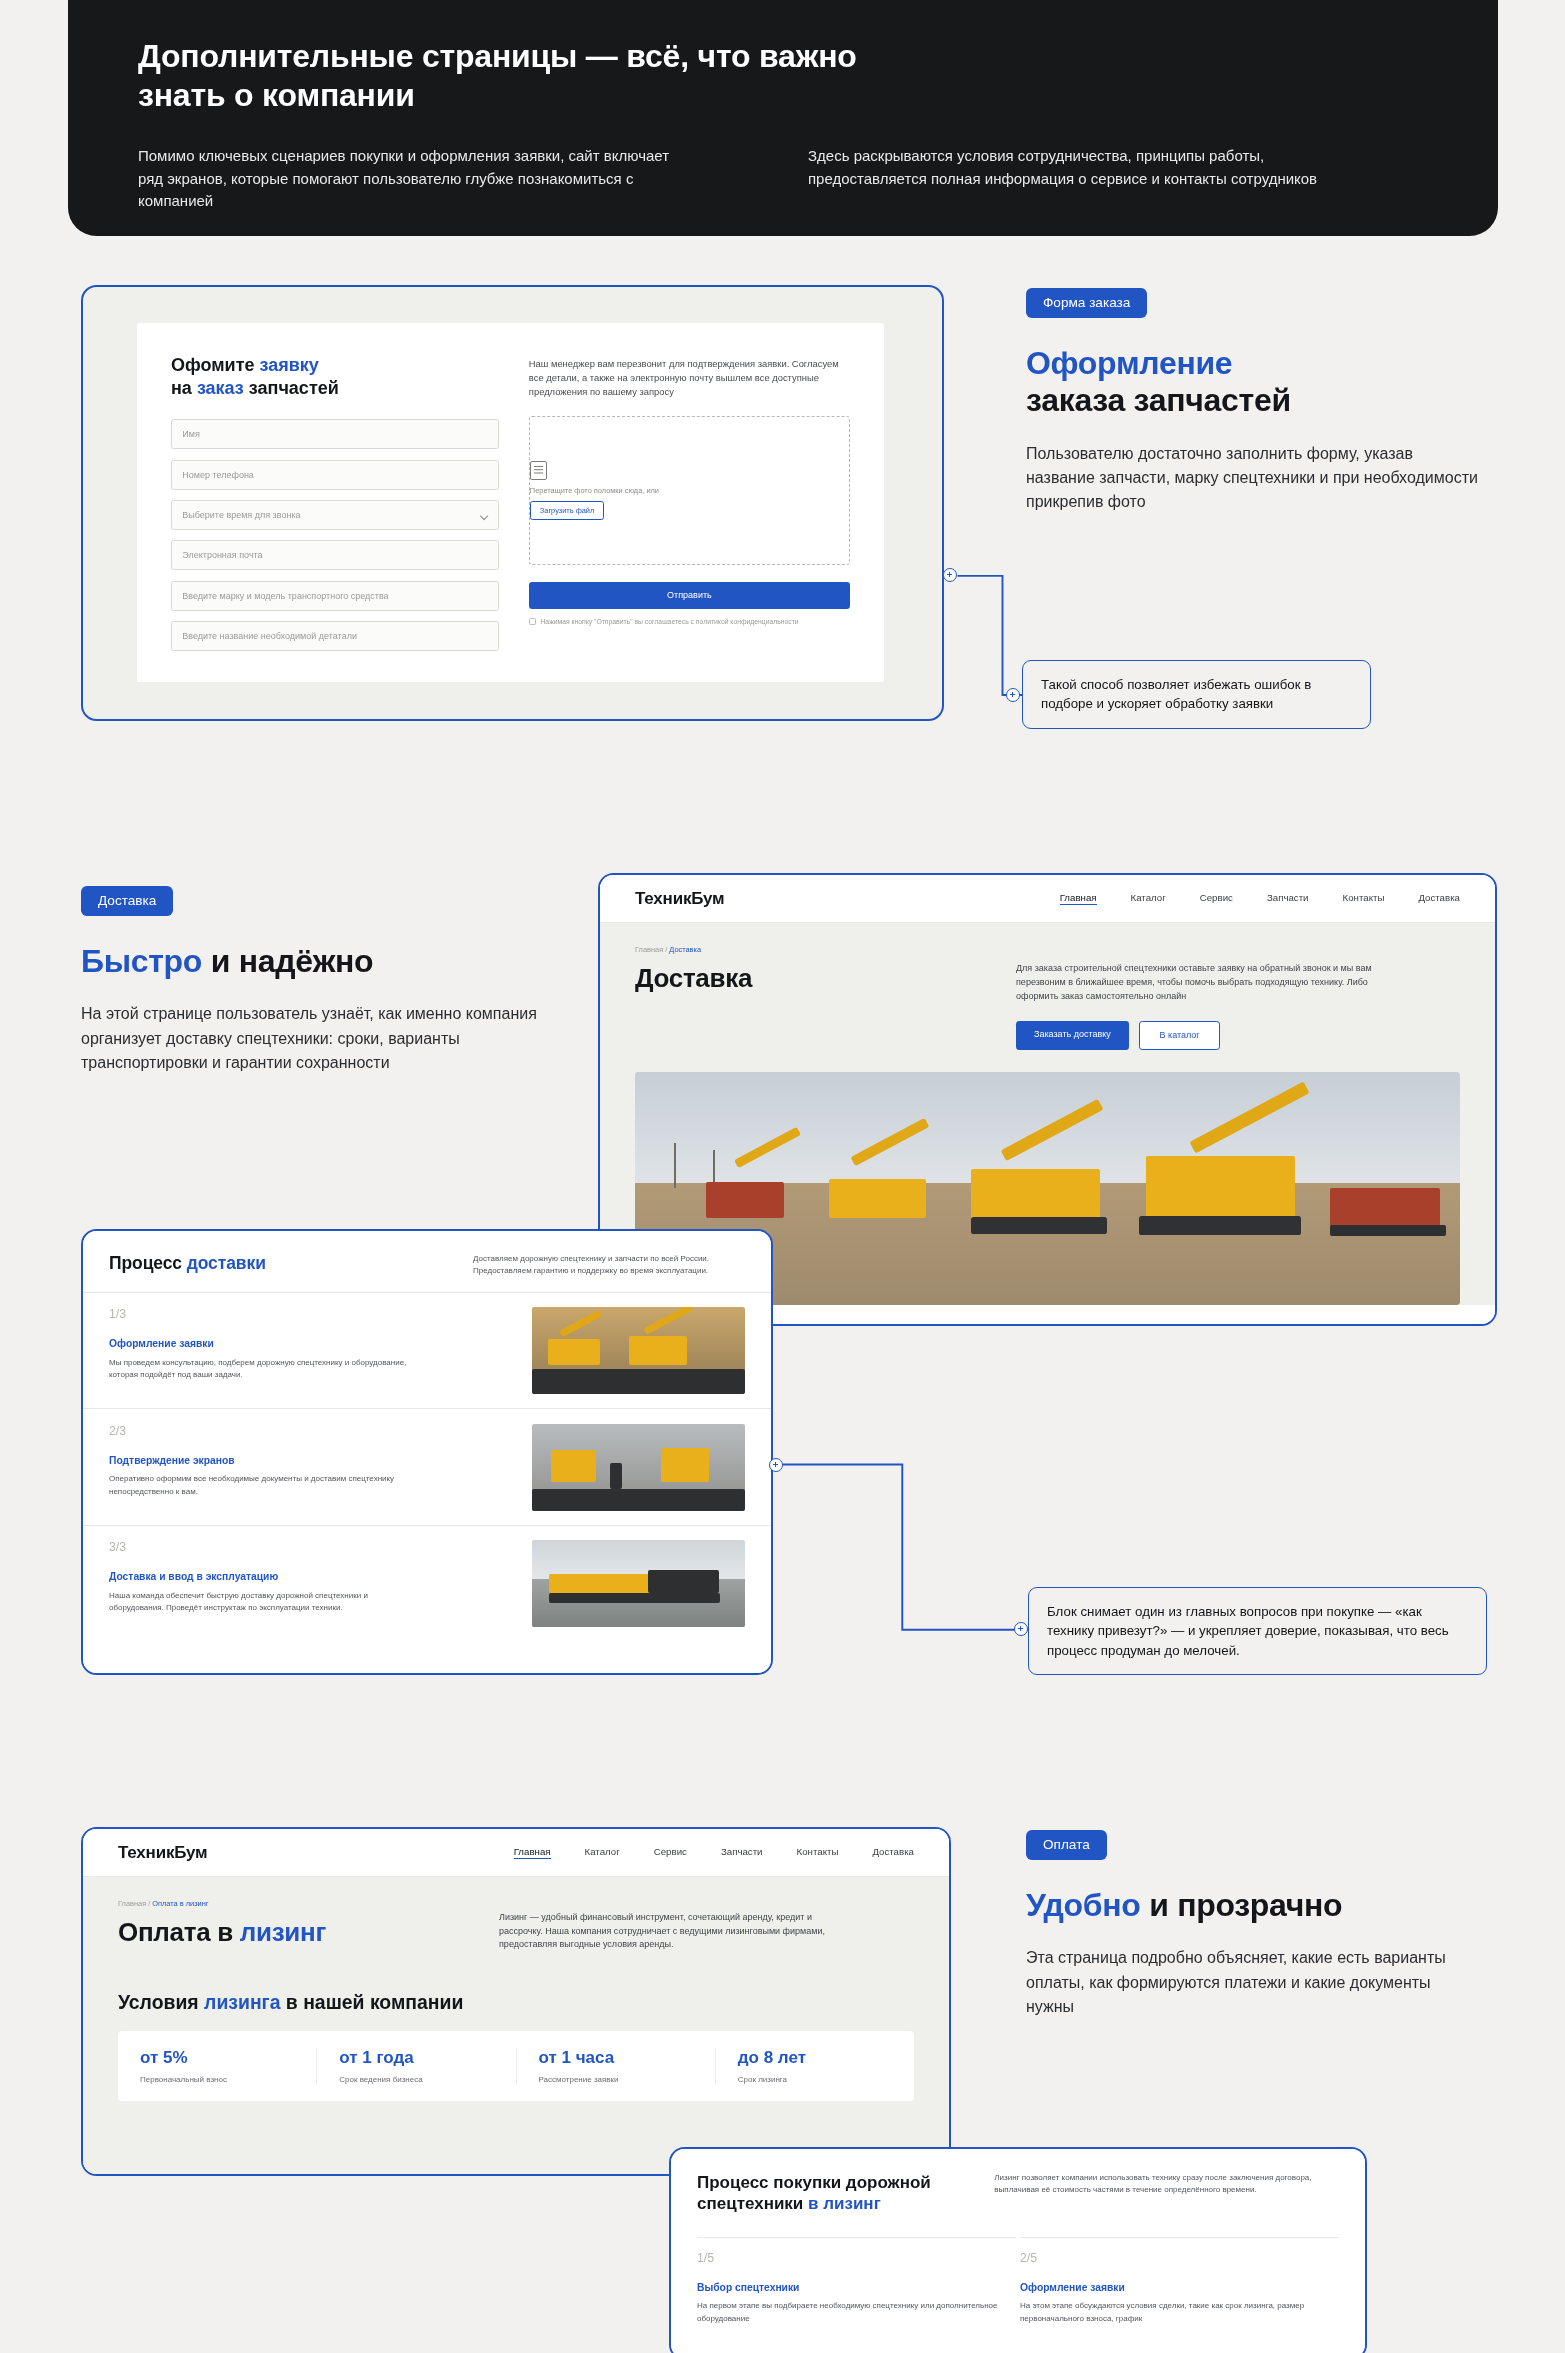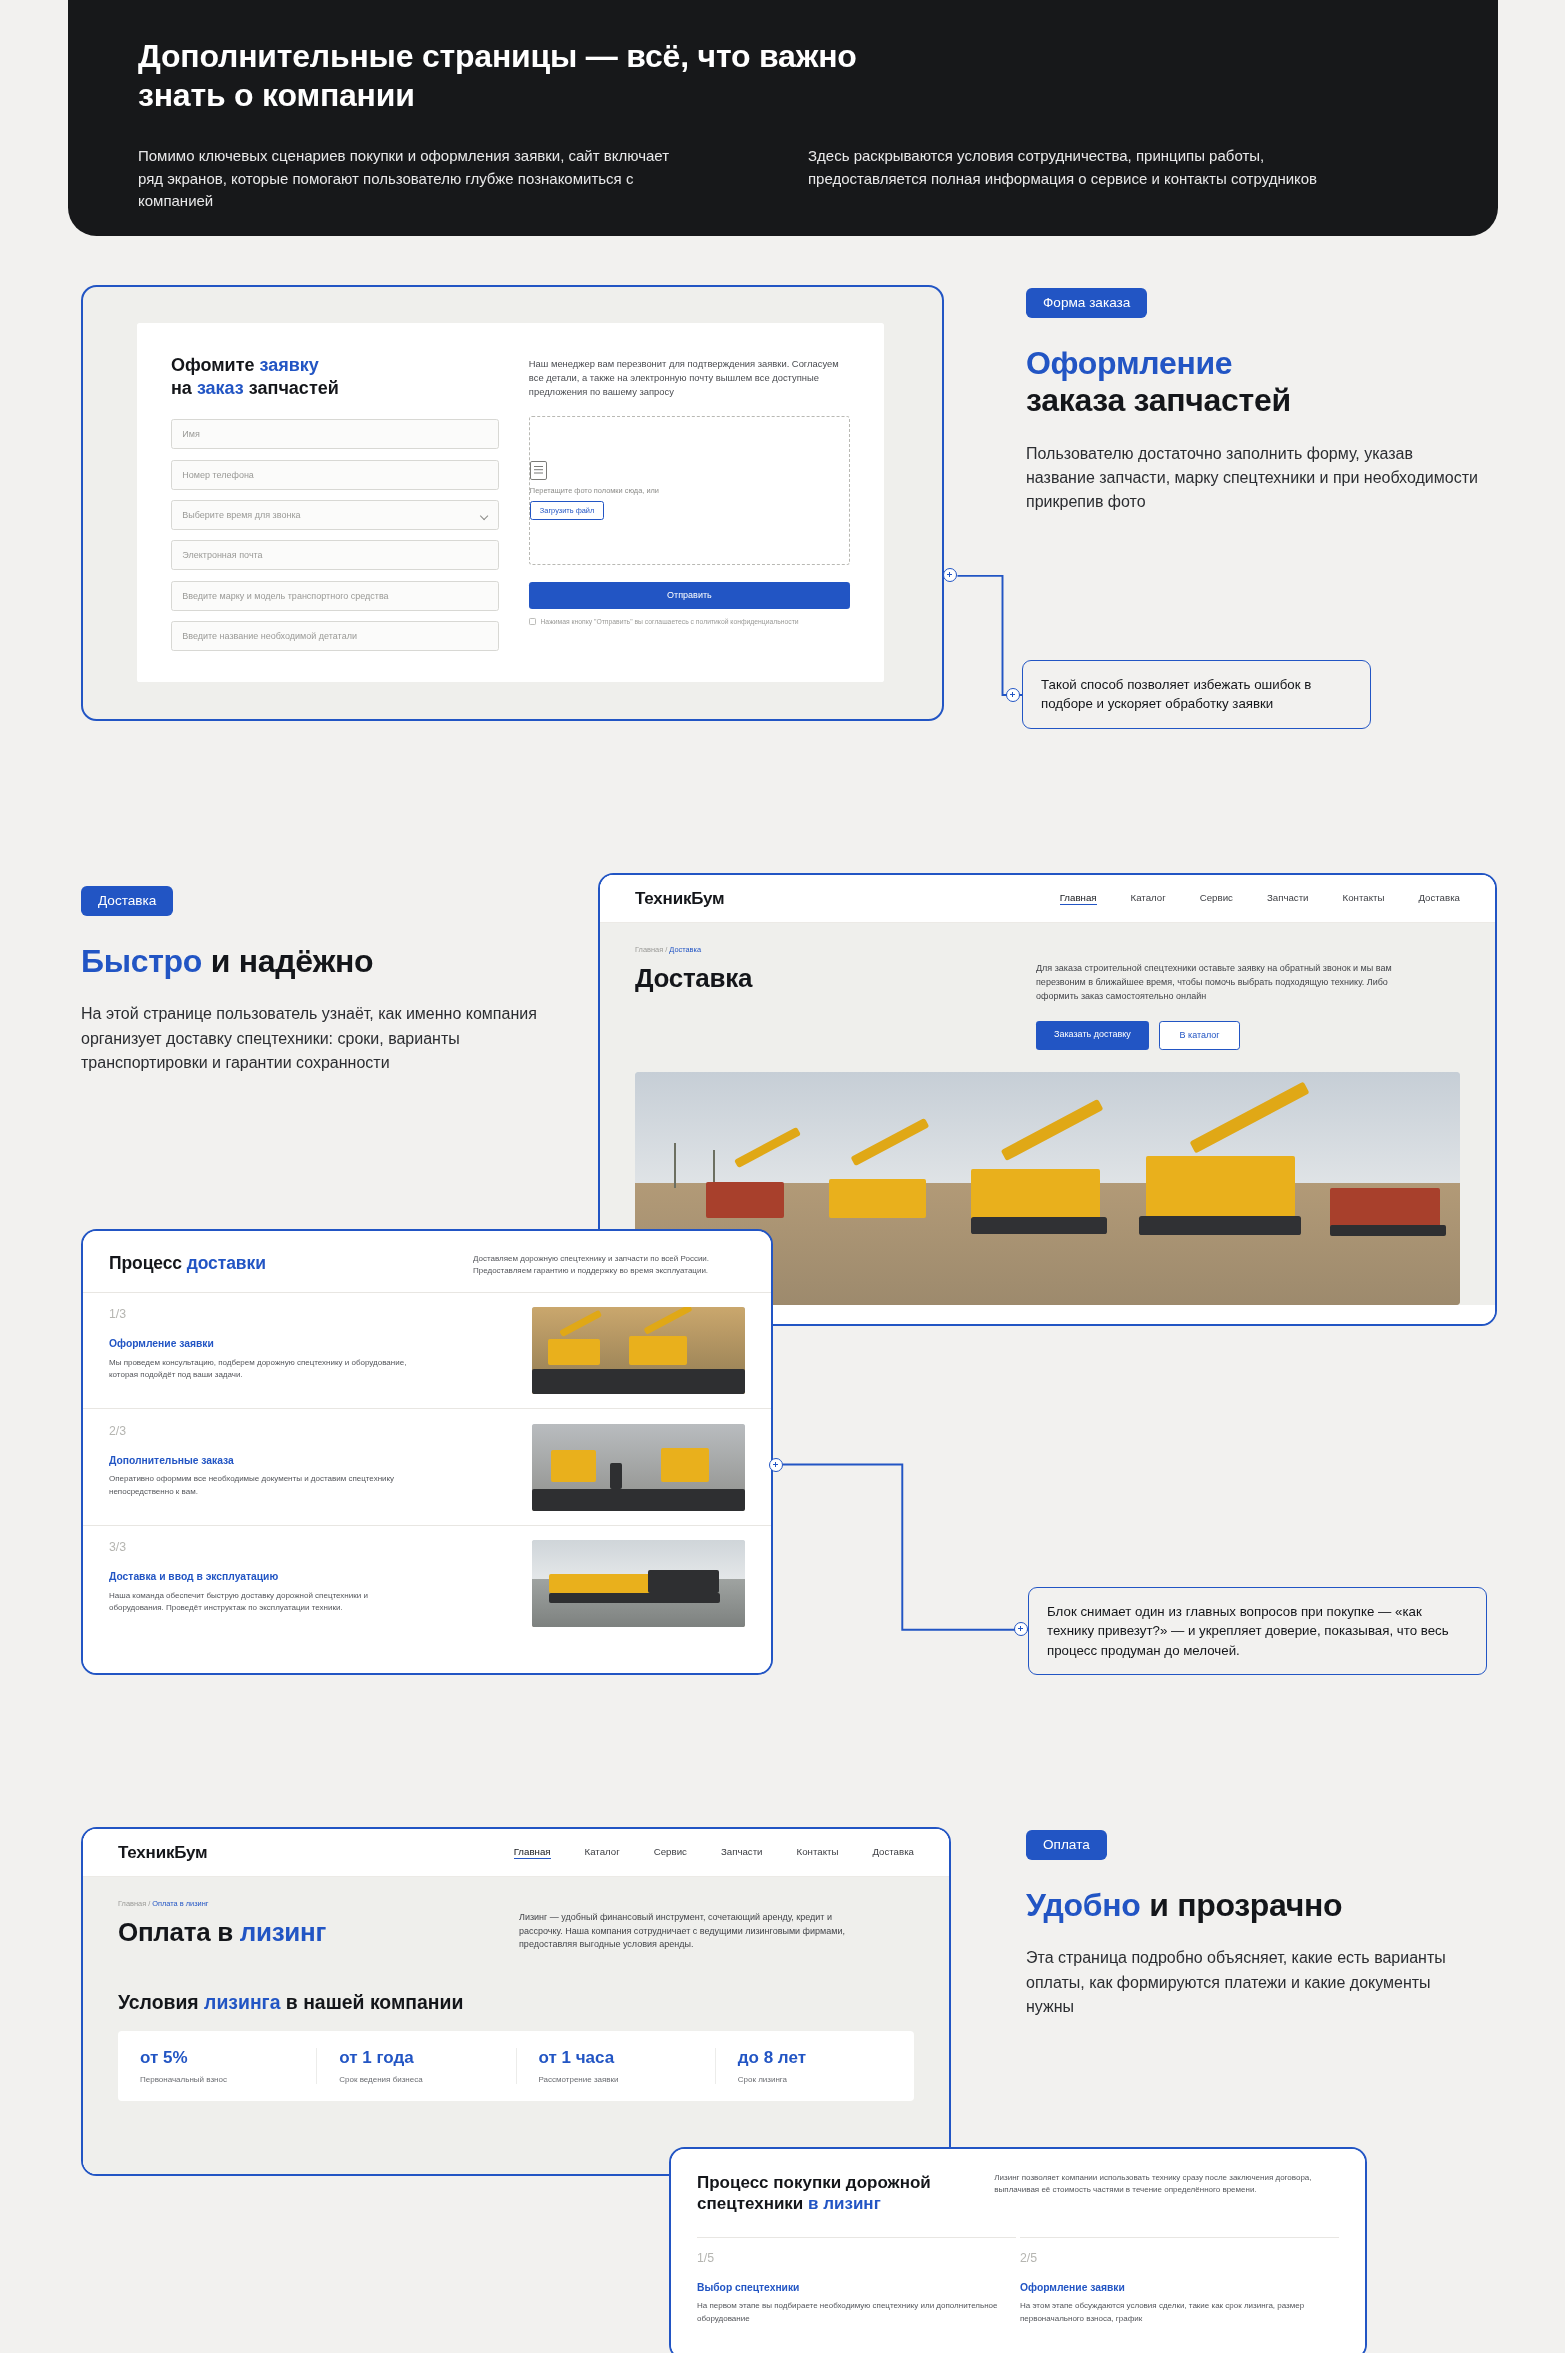--- a/index.html
+++ b/index.html
@@ -238,21 +238,21 @@
   .site-body { background: #efefec; padding: 22px 35px 0 35px; }
   .crumbs { font-size: 7.4px; color: #9a9a97; }
   .crumbs b { color: #2255c4; font-weight: 400; }
   .site-h1 {
     font-size: 26px;
     font-weight: 700;
     margin-top: 9px;
     letter-spacing: -0.3px;
   }
   .site-h1 .accent { color: #2255c4; }
-  .site-row { display: flex; gap: 39px; align-items: flex-start; }
+  .site-row { display: flex; gap: 19px; align-items: flex-start; }
   .site-rightcol { width: 362px; padding-top: 17px; }
   .site-rightcol p { font-size: 9px; line-height: 1.55; color: #43454a; }
   .btn-row { display: flex; gap: 10.3px; margin-top: 17px; }
   .btn-primary {
     background: #2255c4; color: #fff;
     font-size: 9px; padding: 8.4px 18px;
     border-radius: 3.2px;
   }
   .btn-ghost {
     background: #fff; color: #2255c4;
@@ -503,21 +503,21 @@
           <div class="mach arm" style="left:110px; top:9px; width:52px; height:7.1px;"></div>
           <div class="mach dark" style="left:0px; top:62px; width:213px; height:25px;"></div>
         </div>
       </div>
 
       <div class="proc-row">
         <div class="proc-left">
           <div class="step-num">
             <span>2</span><span>/3</span>
           </div>
-          <div class="step-title">Дополнительные заказа</div>
+          <div class="step-title">Подтверждение экранов</div>
           <div class="step-text">Оперативно оформим все необходимые документы и доставим спецтехнику непосредственно к вам.</div>
         </div>
         <div class="proc-thumb photo">
           <div style="position:absolute; inset:0; background:linear-gradient(#b9bcbf,#8e8f8b);"></div>
           <div class="mach" style="left:19.4px; top:26px; width:45px; height:32px;"></div>
           <div class="mach" style="left:129px; top:24.6px; width:48px; height:34px;"></div>
           <div class="mach dark" style="left:78px; top:39px; width:11.6px; height:26px;"></div>
           <div class="mach dark" style="left:0px; top:65px; width:213px; height:22.6px;"></div>
         </div>
       </div>

